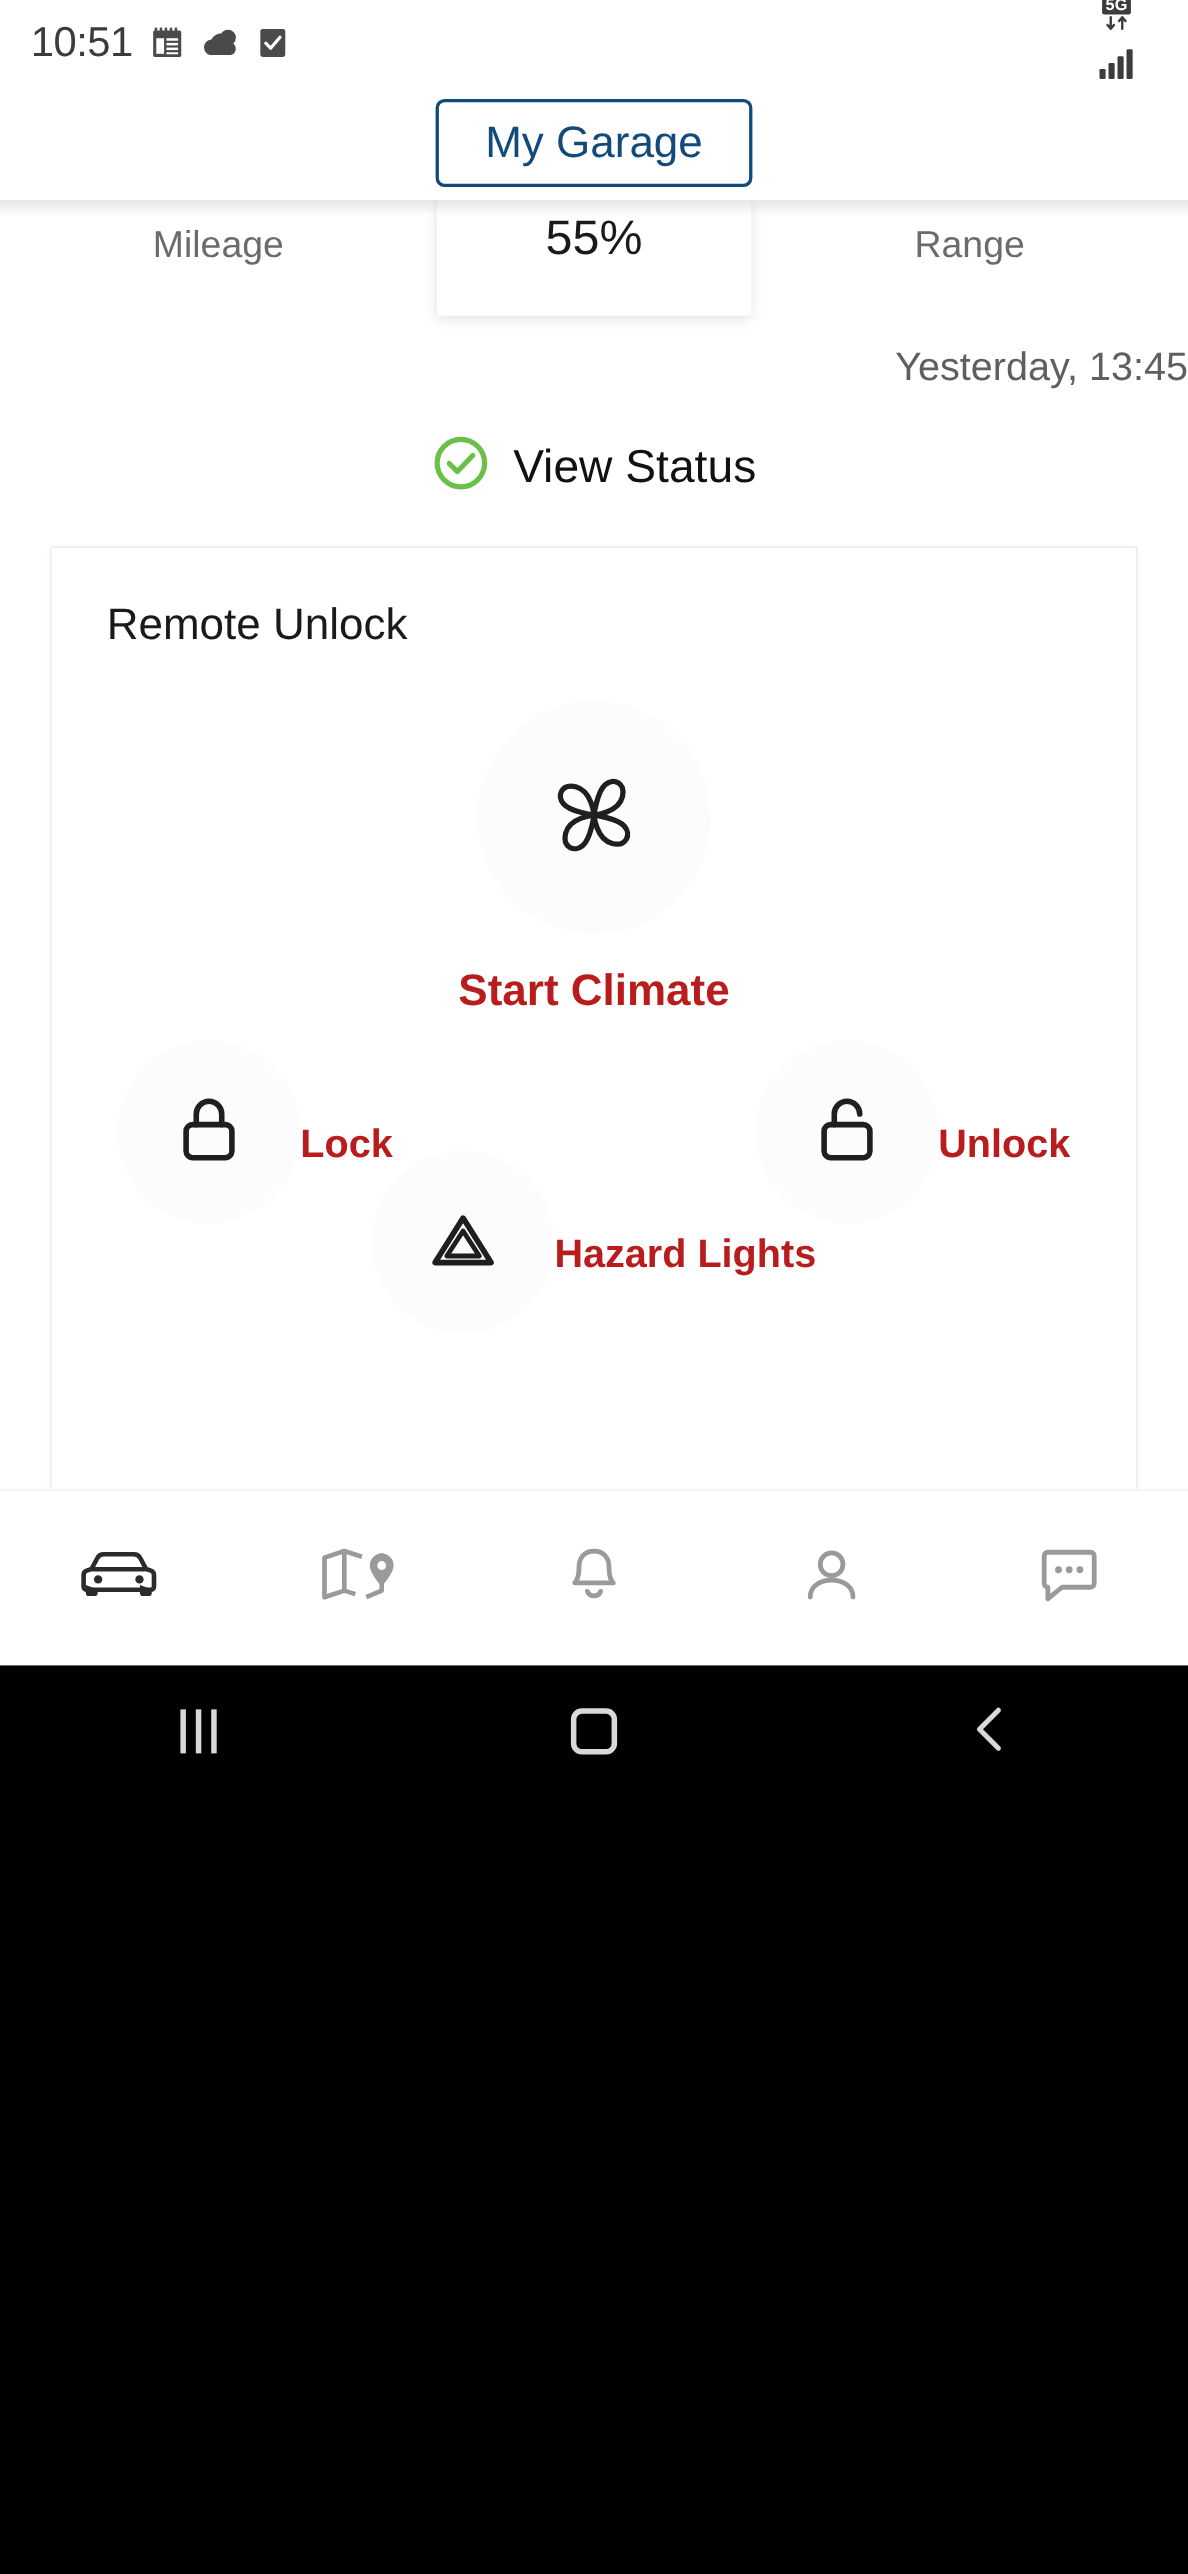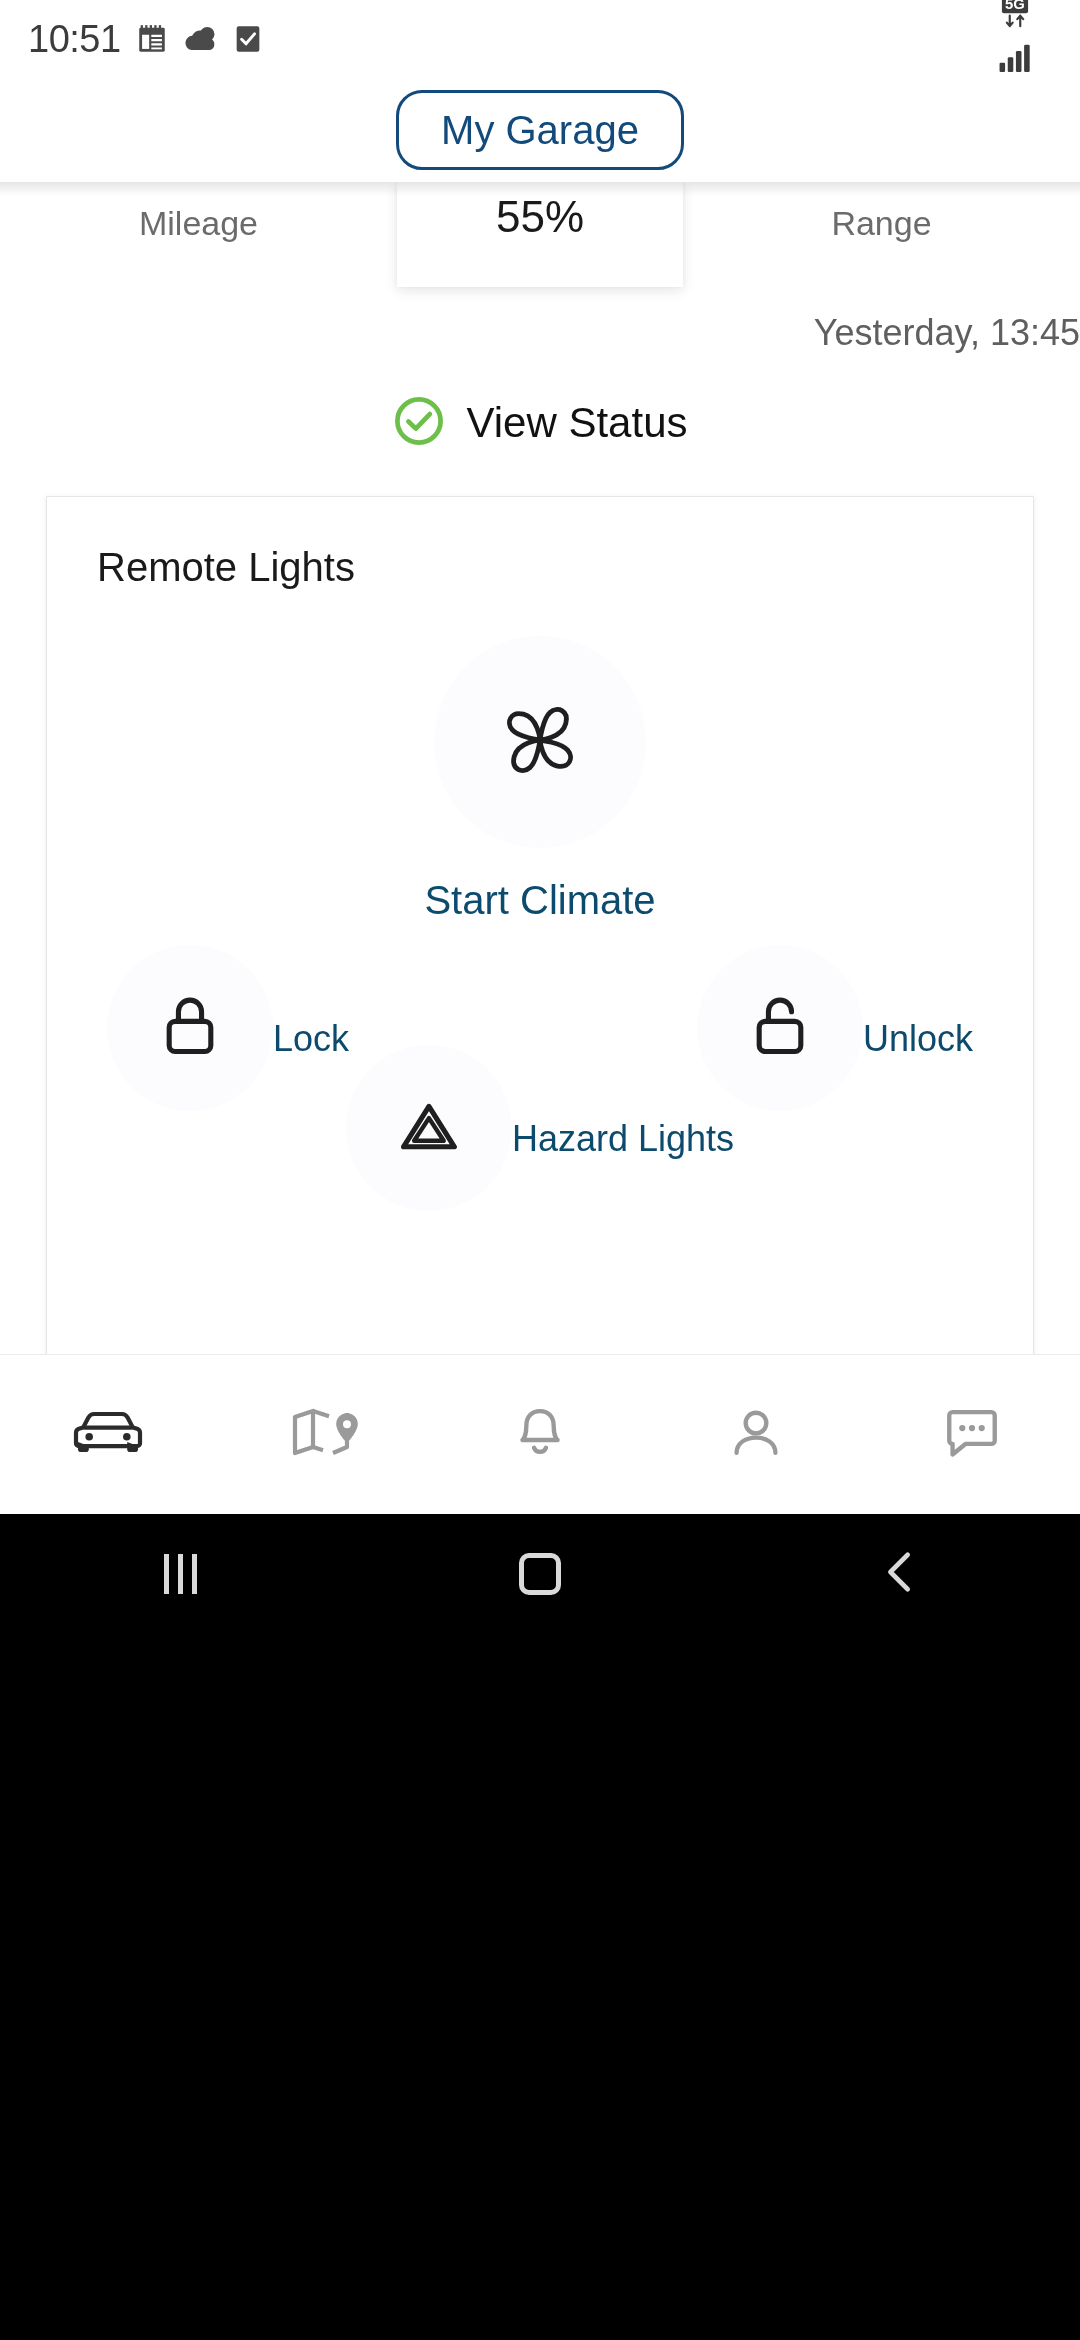--- a/index.html
+++ b/index.html
@@ -23,21 +23,21 @@
   .sb-pct{ font-size:38px; color:#3c3c3c; letter-spacing:-0.5px; }
   .sb-ico{ display:flex; align-items:center; justify-content:center; }
 
   
   .header{
     position:absolute; top:78px; left:0; width:1080px; height:104px;
     display:flex; align-items:center; justify-content:center;
     background:#ffffff;
   }
   .garage-btn{
-    border:3px solid #134a7c; border-radius:26px;
+    border:3px solid #134a7c; border-radius:8px;
     padding:17px 42px; background:#ffffff;
     color:#134a7c; font-size:40px; line-height:1;
   }
 
   
   .scroll-area{
     position:absolute; top:182px; left:0; width:1080px; height:1172px;
     background:#ffffff; overflow:hidden;
   }
   .scroll-shadow{
@@ -87,21 +87,21 @@
   }
   .rc-title{
     font-size:40px; color:#1a1a1a; padding:48px 0 0 50px;
   }
 
   .circle-btn{
     border-radius:50%;
     background:#fcfbfd;
     display:flex; align-items:center; justify-content:center;
   }
-  .btn-label{ font-size:36px; color:#0c4a6e; text-align:center; }
+  .btn-label{ font-size:36px; color:#b91c1c; text-align:center;font-weight:bold; }
 
   .climate-wrap{
     margin-top:46px;
     display:flex; flex-direction:column; align-items:center;
   }
   .climate-circle{ width:212px; height:212px; }
   .climate-label{ margin-top:30px; font-size:40px; }
 
   .lower-row{
     position:relative; height:330px; margin-top:22px;
@@ -249,21 +249,21 @@
     <span>
       <svg width="54" height="54" viewBox="0 0 24 24">
         <circle cx="12" cy="12" r="9.6" fill="none" stroke="#6cc04a" stroke-width="2.1"></circle>
         <path d="M7.3 12.2 L10.6 15.4 L16.8 8.9" fill="none" stroke="#6cc04a" stroke-width="2.1" stroke-linecap="round" stroke-linejoin="round"></path>
       </svg>
     </span>
     <span class="label">View Status</span>
   </div>
 
   <div class="rc-card">
-    <div class="rc-title">Remote Lights</div>
+    <div class="rc-title">Remote Unlock</div>
 
     <div class="climate-wrap">
       <div class="circle-btn climate-circle">
         <span>
           <svg width="118" height="118" viewBox="0 0 64 64">
             <g fill="none" stroke="#1f1f1f" stroke-width="2.6" stroke-linecap="round" stroke-linejoin="round">
               <path d="M32 32 C32 32 31 20 23 18 C16 16.3 13.5 22.5 17 26.5 C20.5 30.5 32 32 32 32 Z"></path>
               <path d="M32 32 C32 32 44 31 46 23 C47.7 16 41.5 13.5 37.5 17 C33.5 20.5 32 32 32 32 Z"></path>
               <path d="M32 32 C32 32 33 44 41 46 C48 47.7 50.5 41.5 47 37.5 C43.5 33.5 32 32 32 32 Z"></path>
               <path d="M32 32 C32 32 20 33 18 41 C16.3 48 22.5 50.5 26.5 47 C30.5 43.5 32 32 32 32 Z"></path>

